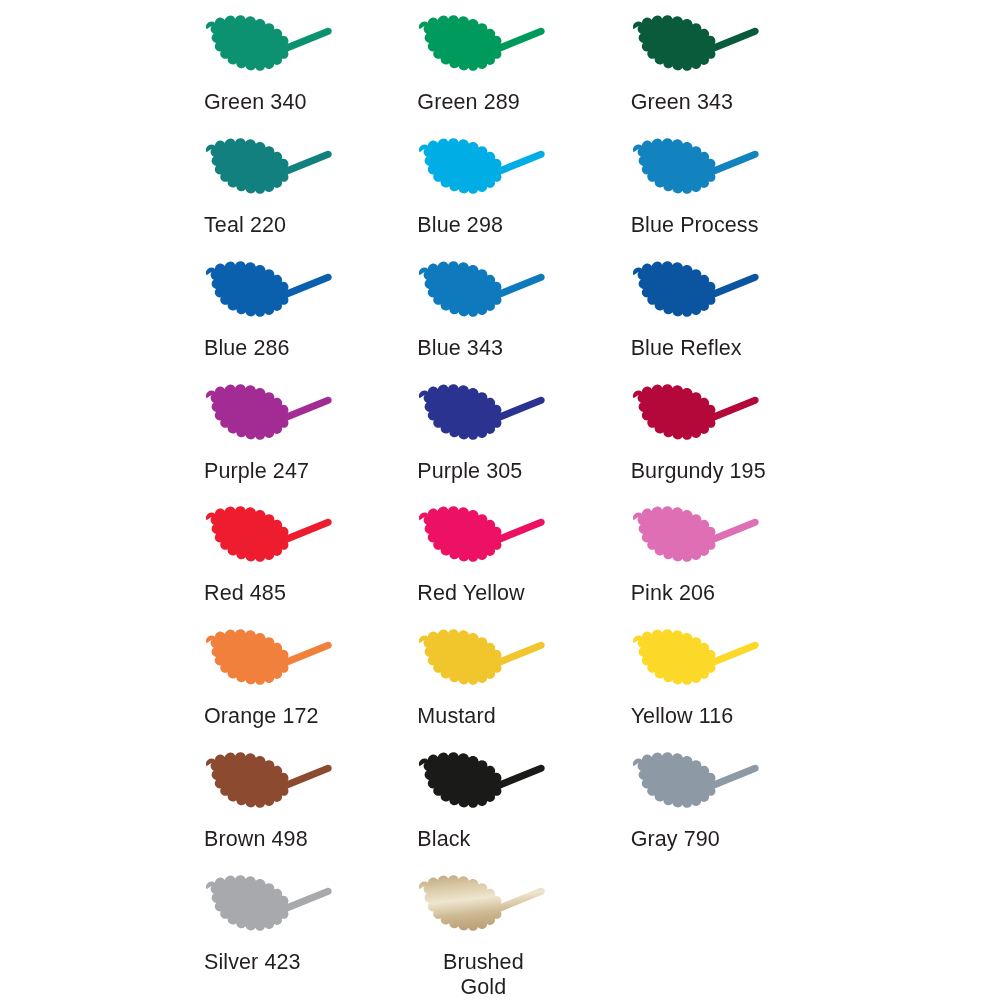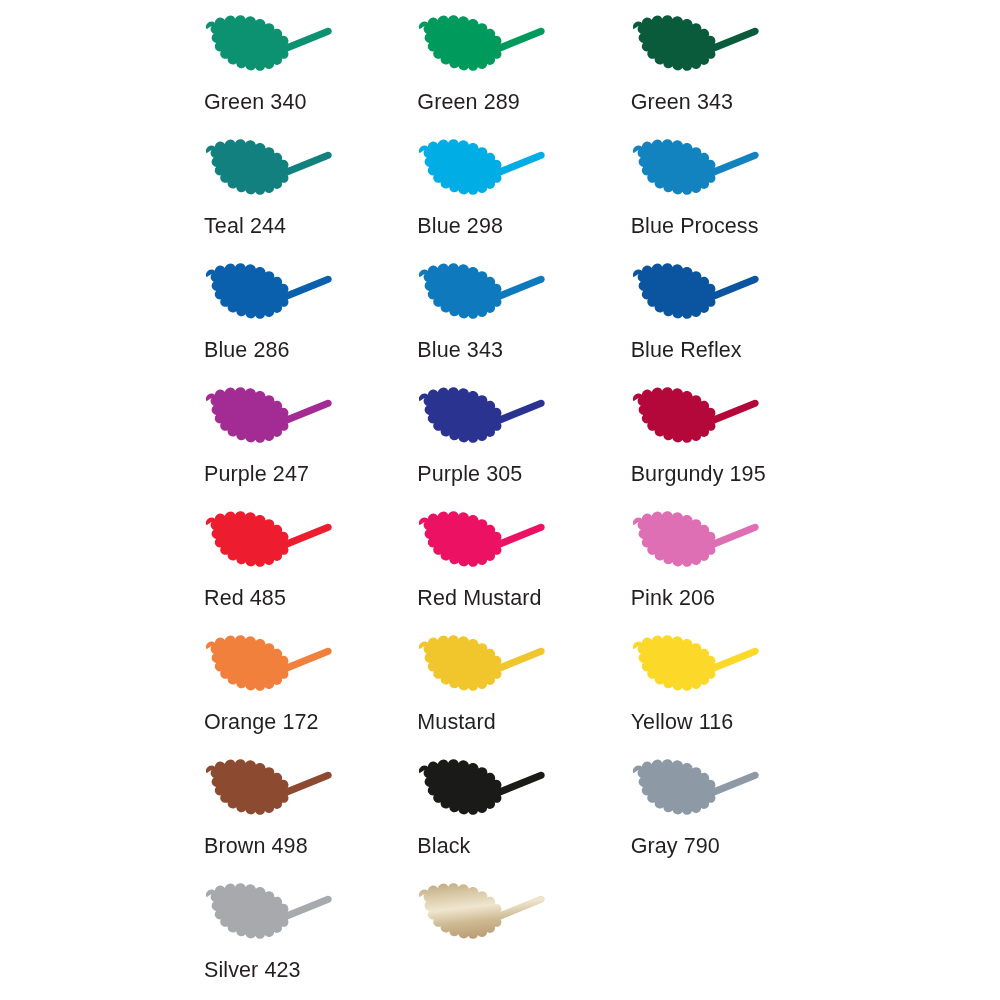--- a/index.html
+++ b/index.html
@@ -78,21 +78,21 @@
     <div class="swatch-cell">
       <svg class="swatch-mark" viewBox="0 0 248 110">
         <path d="M23.8 26.4c-1.9-3.4-0.6-7.4 2.7-9.6 3.1-2.1 6.8-1.9 9.3 0.4 0.4-3.6 2.6-6.3 5.9-7.2 3.4-0.9 6.6 0.5 8.4 3.3 0.9-3.5 3.5-5.9 6.9-6.4 3.6-0.5 6.7 1.3 8.1 4.4 1.5-3.2 4.5-5.1 8-4.9 3.4 0.2 6.1 2.3 7.1 5.4 1.9-2.9 5.1-4.4 8.5-3.7 3.3 0.7 5.7 3.1 6.3 6.3 2.3-2.5 5.7-3.4 8.9-2.1 3.1 1.2 5 4 5.1 7.2 2.6-2.1 6.1-2.4 9-0.6 2.8 1.7 4.1 4.9 3.5 8 2.9-1.6 6.4-1.3 8.9 1 2.4 2.2 3.1 5.6 1.9 8.5 3.1-1 6.4 0.1 8.3 2.7 1.8 2.5 1.8 5.8 0.2 8.3l56.5-22.8c2.6-1 5.5 0.2 6.6 2.8 1.1 2.6-0.1 5.6-2.7 6.7l-60.3 24.4c1.6 2.6 1.4 5.9-0.6 8.3-2 2.3-5.2 3-8 1.9 1 3-0.1 6.3-2.7 8.1-2.5 1.7-5.8 1.5-8.2-0.3-0.1 3.2-2.2 5.9-5.3 6.9-3 1-6.2-0.1-8-2.5-0.8 3.1-3.4 5.3-6.6 5.5-3.2 0.2-6.1-1.6-7.3-4.5-1.5 2.8-4.6 4.4-7.8 3.9-3.2-0.5-5.6-2.8-6.3-5.8-2 2.5-5.3 3.5-8.4 2.4-3-1.1-4.9-3.9-4.9-7 -2.4 2.1-5.9 2.5-8.8 0.9-2.8-1.6-4.2-4.8-3.7-7.9-2.9 1.4-6.3 0.8-8.6-1.5-2.2-2.3-2.7-5.7-1.3-8.5-3.2 0.6-6.3-0.9-7.8-3.7-1.5-2.8-1-6.2 1.2-8.4-3.1-0.4-5.6-2.6-6.4-5.6-0.8-3 0.4-6.1 2.9-7.8-2.9-1.2-4.7-4-4.6-7.1 0.1-3.1 2.1-5.7 5-6.6z" fill="#0a5b3c"></path>
       </svg>
       <div class="swatch-label">Green 343</div>
     </div>
     <div class="swatch-cell">
       <svg class="swatch-mark" viewBox="0 0 248 110">
         <path d="M23.8 26.4c-1.9-3.4-0.6-7.4 2.7-9.6 3.1-2.1 6.8-1.9 9.3 0.4 0.4-3.6 2.6-6.3 5.9-7.2 3.4-0.9 6.6 0.5 8.4 3.3 0.9-3.5 3.5-5.9 6.9-6.4 3.6-0.5 6.7 1.3 8.1 4.4 1.5-3.2 4.5-5.1 8-4.9 3.4 0.2 6.1 2.3 7.1 5.4 1.9-2.9 5.1-4.4 8.5-3.7 3.3 0.7 5.7 3.1 6.3 6.3 2.3-2.5 5.7-3.4 8.9-2.1 3.1 1.2 5 4 5.1 7.2 2.6-2.1 6.1-2.4 9-0.6 2.8 1.7 4.1 4.9 3.5 8 2.9-1.6 6.4-1.3 8.9 1 2.4 2.2 3.1 5.6 1.9 8.5 3.1-1 6.4 0.1 8.3 2.7 1.8 2.5 1.8 5.8 0.2 8.3l56.5-22.8c2.6-1 5.5 0.2 6.6 2.8 1.1 2.6-0.1 5.6-2.7 6.7l-60.3 24.4c1.6 2.6 1.4 5.9-0.6 8.3-2 2.3-5.2 3-8 1.9 1 3-0.1 6.3-2.7 8.1-2.5 1.7-5.8 1.5-8.2-0.3-0.1 3.2-2.2 5.9-5.3 6.9-3 1-6.2-0.1-8-2.5-0.8 3.1-3.4 5.3-6.6 5.5-3.2 0.2-6.1-1.6-7.3-4.5-1.5 2.8-4.6 4.4-7.8 3.9-3.2-0.5-5.6-2.8-6.3-5.8-2 2.5-5.3 3.5-8.4 2.4-3-1.1-4.9-3.9-4.9-7 -2.4 2.1-5.9 2.5-8.8 0.9-2.8-1.6-4.2-4.8-3.7-7.9-2.9 1.4-6.3 0.8-8.6-1.5-2.2-2.3-2.7-5.7-1.3-8.5-3.2 0.6-6.3-0.9-7.8-3.7-1.5-2.8-1-6.2 1.2-8.4-3.1-0.4-5.6-2.6-6.4-5.6-0.8-3 0.4-6.1 2.9-7.8-2.9-1.2-4.7-4-4.6-7.1 0.1-3.1 2.1-5.7 5-6.6z" fill="#11807f"></path>
       </svg>
-      <div class="swatch-label">Teal 244</div>
+      <div class="swatch-label">Teal 220</div>
     </div>
     <div class="swatch-cell">
       <svg class="swatch-mark" viewBox="0 0 248 110">
         <path d="M23.8 26.4c-1.9-3.4-0.6-7.4 2.7-9.6 3.1-2.1 6.8-1.9 9.3 0.4 0.4-3.6 2.6-6.3 5.9-7.2 3.4-0.9 6.6 0.5 8.4 3.3 0.9-3.5 3.5-5.9 6.9-6.4 3.6-0.5 6.7 1.3 8.1 4.4 1.5-3.2 4.5-5.1 8-4.9 3.4 0.2 6.1 2.3 7.1 5.4 1.9-2.9 5.1-4.4 8.5-3.7 3.3 0.7 5.7 3.1 6.3 6.3 2.3-2.5 5.7-3.4 8.9-2.1 3.1 1.2 5 4 5.1 7.2 2.6-2.1 6.1-2.4 9-0.6 2.8 1.7 4.1 4.9 3.5 8 2.9-1.6 6.4-1.3 8.9 1 2.4 2.2 3.1 5.6 1.9 8.5 3.1-1 6.4 0.1 8.3 2.7 1.8 2.5 1.8 5.8 0.2 8.3l56.5-22.8c2.6-1 5.5 0.2 6.6 2.8 1.1 2.6-0.1 5.6-2.7 6.7l-60.3 24.4c1.6 2.6 1.4 5.9-0.6 8.3-2 2.3-5.2 3-8 1.9 1 3-0.1 6.3-2.7 8.1-2.5 1.7-5.8 1.5-8.2-0.3-0.1 3.2-2.2 5.9-5.3 6.9-3 1-6.2-0.1-8-2.5-0.8 3.1-3.4 5.3-6.6 5.5-3.2 0.2-6.1-1.6-7.3-4.5-1.5 2.8-4.6 4.4-7.8 3.9-3.2-0.5-5.6-2.8-6.3-5.8-2 2.5-5.3 3.5-8.4 2.4-3-1.1-4.9-3.9-4.9-7 -2.4 2.1-5.9 2.5-8.8 0.9-2.8-1.6-4.2-4.8-3.7-7.9-2.9 1.4-6.3 0.8-8.6-1.5-2.2-2.3-2.7-5.7-1.3-8.5-3.2 0.6-6.3-0.9-7.8-3.7-1.5-2.8-1-6.2 1.2-8.4-3.1-0.4-5.6-2.6-6.4-5.6-0.8-3 0.4-6.1 2.9-7.8-2.9-1.2-4.7-4-4.6-7.1 0.1-3.1 2.1-5.7 5-6.6z" fill="#00aee5"></path>
       </svg>
       <div class="swatch-label">Blue 298</div>
     </div>
     <div class="swatch-cell">
       <svg class="swatch-mark" viewBox="0 0 248 110">
         <path d="M23.8 26.4c-1.9-3.4-0.6-7.4 2.7-9.6 3.1-2.1 6.8-1.9 9.3 0.4 0.4-3.6 2.6-6.3 5.9-7.2 3.4-0.9 6.6 0.5 8.4 3.3 0.9-3.5 3.5-5.9 6.9-6.4 3.6-0.5 6.7 1.3 8.1 4.4 1.5-3.2 4.5-5.1 8-4.9 3.4 0.2 6.1 2.3 7.1 5.4 1.9-2.9 5.1-4.4 8.5-3.7 3.3 0.7 5.7 3.1 6.3 6.3 2.3-2.5 5.7-3.4 8.9-2.1 3.1 1.2 5 4 5.1 7.2 2.6-2.1 6.1-2.4 9-0.6 2.8 1.7 4.1 4.9 3.5 8 2.9-1.6 6.4-1.3 8.9 1 2.4 2.2 3.1 5.6 1.9 8.5 3.1-1 6.4 0.1 8.3 2.7 1.8 2.5 1.8 5.8 0.2 8.3l56.5-22.8c2.6-1 5.5 0.2 6.6 2.8 1.1 2.6-0.1 5.6-2.7 6.7l-60.3 24.4c1.6 2.6 1.4 5.9-0.6 8.3-2 2.3-5.2 3-8 1.9 1 3-0.1 6.3-2.7 8.1-2.5 1.7-5.8 1.5-8.2-0.3-0.1 3.2-2.2 5.9-5.3 6.9-3 1-6.2-0.1-8-2.5-0.8 3.1-3.4 5.3-6.6 5.5-3.2 0.2-6.1-1.6-7.3-4.5-1.5 2.8-4.6 4.4-7.8 3.9-3.2-0.5-5.6-2.8-6.3-5.8-2 2.5-5.3 3.5-8.4 2.4-3-1.1-4.9-3.9-4.9-7 -2.4 2.1-5.9 2.5-8.8 0.9-2.8-1.6-4.2-4.8-3.7-7.9-2.9 1.4-6.3 0.8-8.6-1.5-2.2-2.3-2.7-5.7-1.3-8.5-3.2 0.6-6.3-0.9-7.8-3.7-1.5-2.8-1-6.2 1.2-8.4-3.1-0.4-5.6-2.6-6.4-5.6-0.8-3 0.4-6.1 2.9-7.8-2.9-1.2-4.7-4-4.6-7.1 0.1-3.1 2.1-5.7 5-6.6z" fill="#1383c0"></path>
@@ -138,21 +138,21 @@
     <div class="swatch-cell">
       <svg class="swatch-mark" viewBox="0 0 248 110">
         <path d="M23.8 26.4c-1.9-3.4-0.6-7.4 2.7-9.6 3.1-2.1 6.8-1.9 9.3 0.4 0.4-3.6 2.6-6.3 5.9-7.2 3.4-0.9 6.6 0.5 8.4 3.3 0.9-3.5 3.5-5.9 6.9-6.4 3.6-0.5 6.7 1.3 8.1 4.4 1.5-3.2 4.5-5.1 8-4.9 3.4 0.2 6.1 2.3 7.1 5.4 1.9-2.9 5.1-4.4 8.5-3.7 3.3 0.7 5.7 3.1 6.3 6.3 2.3-2.5 5.7-3.4 8.9-2.1 3.1 1.2 5 4 5.1 7.2 2.6-2.1 6.1-2.4 9-0.6 2.8 1.7 4.1 4.9 3.5 8 2.9-1.6 6.4-1.3 8.9 1 2.4 2.2 3.1 5.6 1.9 8.5 3.1-1 6.4 0.1 8.3 2.7 1.8 2.5 1.8 5.8 0.2 8.3l56.5-22.8c2.6-1 5.5 0.2 6.6 2.8 1.1 2.6-0.1 5.6-2.7 6.7l-60.3 24.4c1.6 2.6 1.4 5.9-0.6 8.3-2 2.3-5.2 3-8 1.9 1 3-0.1 6.3-2.7 8.1-2.5 1.7-5.8 1.5-8.2-0.3-0.1 3.2-2.2 5.9-5.3 6.9-3 1-6.2-0.1-8-2.5-0.8 3.1-3.4 5.3-6.6 5.5-3.2 0.2-6.1-1.6-7.3-4.5-1.5 2.8-4.6 4.4-7.8 3.9-3.2-0.5-5.6-2.8-6.3-5.8-2 2.5-5.3 3.5-8.4 2.4-3-1.1-4.9-3.9-4.9-7 -2.4 2.1-5.9 2.5-8.8 0.9-2.8-1.6-4.2-4.8-3.7-7.9-2.9 1.4-6.3 0.8-8.6-1.5-2.2-2.3-2.7-5.7-1.3-8.5-3.2 0.6-6.3-0.9-7.8-3.7-1.5-2.8-1-6.2 1.2-8.4-3.1-0.4-5.6-2.6-6.4-5.6-0.8-3 0.4-6.1 2.9-7.8-2.9-1.2-4.7-4-4.6-7.1 0.1-3.1 2.1-5.7 5-6.6z" fill="#ed1c2e"></path>
       </svg>
       <div class="swatch-label">Red 485</div>
     </div>
     <div class="swatch-cell">
       <svg class="swatch-mark" viewBox="0 0 248 110">
         <path d="M23.8 26.4c-1.9-3.4-0.6-7.4 2.7-9.6 3.1-2.1 6.8-1.9 9.3 0.4 0.4-3.6 2.6-6.3 5.9-7.2 3.4-0.9 6.6 0.5 8.4 3.3 0.9-3.5 3.5-5.9 6.9-6.4 3.6-0.5 6.7 1.3 8.1 4.4 1.5-3.2 4.5-5.1 8-4.9 3.4 0.2 6.1 2.3 7.1 5.4 1.9-2.9 5.1-4.4 8.5-3.7 3.3 0.7 5.7 3.1 6.3 6.3 2.3-2.5 5.7-3.4 8.9-2.1 3.1 1.2 5 4 5.1 7.2 2.6-2.1 6.1-2.4 9-0.6 2.8 1.7 4.1 4.9 3.5 8 2.9-1.6 6.4-1.3 8.9 1 2.4 2.2 3.1 5.6 1.9 8.5 3.1-1 6.4 0.1 8.3 2.7 1.8 2.5 1.8 5.8 0.2 8.3l56.5-22.8c2.6-1 5.5 0.2 6.6 2.8 1.1 2.6-0.1 5.6-2.7 6.7l-60.3 24.4c1.6 2.6 1.4 5.9-0.6 8.3-2 2.3-5.2 3-8 1.9 1 3-0.1 6.3-2.7 8.1-2.5 1.7-5.8 1.5-8.2-0.3-0.1 3.2-2.2 5.9-5.3 6.9-3 1-6.2-0.1-8-2.5-0.8 3.1-3.4 5.3-6.6 5.5-3.2 0.2-6.1-1.6-7.3-4.5-1.5 2.8-4.6 4.4-7.8 3.9-3.2-0.5-5.6-2.8-6.3-5.8-2 2.5-5.3 3.5-8.4 2.4-3-1.1-4.9-3.9-4.9-7 -2.4 2.1-5.9 2.5-8.8 0.9-2.8-1.6-4.2-4.8-3.7-7.9-2.9 1.4-6.3 0.8-8.6-1.5-2.2-2.3-2.7-5.7-1.3-8.5-3.2 0.6-6.3-0.9-7.8-3.7-1.5-2.8-1-6.2 1.2-8.4-3.1-0.4-5.6-2.6-6.4-5.6-0.8-3 0.4-6.1 2.9-7.8-2.9-1.2-4.7-4-4.6-7.1 0.1-3.1 2.1-5.7 5-6.6z" fill="#ed1164"></path>
       </svg>
-      <div class="swatch-label">Red Mustard</div>
+      <div class="swatch-label">Red Yellow</div>
     </div>
     <div class="swatch-cell">
       <svg class="swatch-mark" viewBox="0 0 248 110">
         <path d="M23.8 26.4c-1.9-3.4-0.6-7.4 2.7-9.6 3.1-2.1 6.8-1.9 9.3 0.4 0.4-3.6 2.6-6.3 5.9-7.2 3.4-0.9 6.6 0.5 8.4 3.3 0.9-3.5 3.5-5.9 6.9-6.4 3.6-0.5 6.7 1.3 8.1 4.4 1.5-3.2 4.5-5.1 8-4.9 3.4 0.2 6.1 2.3 7.1 5.4 1.9-2.9 5.1-4.4 8.5-3.7 3.3 0.7 5.7 3.1 6.3 6.3 2.3-2.5 5.7-3.4 8.9-2.1 3.1 1.2 5 4 5.1 7.2 2.6-2.1 6.1-2.4 9-0.6 2.8 1.7 4.1 4.9 3.5 8 2.9-1.6 6.4-1.3 8.9 1 2.4 2.2 3.1 5.6 1.9 8.5 3.1-1 6.4 0.1 8.3 2.7 1.8 2.5 1.8 5.8 0.2 8.3l56.5-22.8c2.6-1 5.5 0.2 6.6 2.8 1.1 2.6-0.1 5.6-2.7 6.7l-60.3 24.4c1.6 2.6 1.4 5.9-0.6 8.3-2 2.3-5.2 3-8 1.9 1 3-0.1 6.3-2.7 8.1-2.5 1.7-5.8 1.5-8.2-0.3-0.1 3.2-2.2 5.9-5.3 6.9-3 1-6.2-0.1-8-2.5-0.8 3.1-3.4 5.3-6.6 5.5-3.2 0.2-6.1-1.6-7.3-4.5-1.5 2.8-4.6 4.4-7.8 3.9-3.2-0.5-5.6-2.8-6.3-5.8-2 2.5-5.3 3.5-8.4 2.4-3-1.1-4.9-3.9-4.9-7 -2.4 2.1-5.9 2.5-8.8 0.9-2.8-1.6-4.2-4.8-3.7-7.9-2.9 1.4-6.3 0.8-8.6-1.5-2.2-2.3-2.7-5.7-1.3-8.5-3.2 0.6-6.3-0.9-7.8-3.7-1.5-2.8-1-6.2 1.2-8.4-3.1-0.4-5.6-2.6-6.4-5.6-0.8-3 0.4-6.1 2.9-7.8-2.9-1.2-4.7-4-4.6-7.1 0.1-3.1 2.1-5.7 5-6.6z" fill="#de6fb5"></path>
       </svg>
       <div class="swatch-label">Pink 206</div>
     </div>
     <div class="swatch-cell">
       <svg class="swatch-mark" viewBox="0 0 248 110">
         <path d="M23.8 26.4c-1.9-3.4-0.6-7.4 2.7-9.6 3.1-2.1 6.8-1.9 9.3 0.4 0.4-3.6 2.6-6.3 5.9-7.2 3.4-0.9 6.6 0.5 8.4 3.3 0.9-3.5 3.5-5.9 6.9-6.4 3.6-0.5 6.7 1.3 8.1 4.4 1.5-3.2 4.5-5.1 8-4.9 3.4 0.2 6.1 2.3 7.1 5.4 1.9-2.9 5.1-4.4 8.5-3.7 3.3 0.7 5.7 3.1 6.3 6.3 2.3-2.5 5.7-3.4 8.9-2.1 3.1 1.2 5 4 5.1 7.2 2.6-2.1 6.1-2.4 9-0.6 2.8 1.7 4.1 4.9 3.5 8 2.9-1.6 6.4-1.3 8.9 1 2.4 2.2 3.1 5.6 1.9 8.5 3.1-1 6.4 0.1 8.3 2.7 1.8 2.5 1.8 5.8 0.2 8.3l56.5-22.8c2.6-1 5.5 0.2 6.6 2.8 1.1 2.6-0.1 5.6-2.7 6.7l-60.3 24.4c1.6 2.6 1.4 5.9-0.6 8.3-2 2.3-5.2 3-8 1.9 1 3-0.1 6.3-2.7 8.1-2.5 1.7-5.8 1.5-8.2-0.3-0.1 3.2-2.2 5.9-5.3 6.9-3 1-6.2-0.1-8-2.5-0.8 3.1-3.4 5.3-6.6 5.5-3.2 0.2-6.1-1.6-7.3-4.5-1.5 2.8-4.6 4.4-7.8 3.9-3.2-0.5-5.6-2.8-6.3-5.8-2 2.5-5.3 3.5-8.4 2.4-3-1.1-4.9-3.9-4.9-7 -2.4 2.1-5.9 2.5-8.8 0.9-2.8-1.6-4.2-4.8-3.7-7.9-2.9 1.4-6.3 0.8-8.6-1.5-2.2-2.3-2.7-5.7-1.3-8.5-3.2 0.6-6.3-0.9-7.8-3.7-1.5-2.8-1-6.2 1.2-8.4-3.1-0.4-5.6-2.6-6.4-5.6-0.8-3 0.4-6.1 2.9-7.8-2.9-1.2-4.7-4-4.6-7.1 0.1-3.1 2.1-5.7 5-6.6z" fill="#f0803c"></path>
@@ -201,14 +201,16 @@
           <linearGradient id="grad-22" x1="0" y1="0" x2="0.25" y2="1">
             <stop offset="0%" stop-color="#bda57c"></stop>
             <stop offset="25%" stop-color="#d9c9a5"></stop>
             <stop offset="50%" stop-color="#efe6cf"></stop>
             <stop offset="75%" stop-color="#cdba93"></stop>
             <stop offset="100%" stop-color="#bda078"></stop>
           </linearGradient>
         </defs>
         <path d="M23.8 26.4c-1.9-3.4-0.6-7.4 2.7-9.6 3.1-2.1 6.8-1.9 9.3 0.4 0.4-3.6 2.6-6.3 5.9-7.2 3.4-0.9 6.6 0.5 8.4 3.3 0.9-3.5 3.5-5.9 6.9-6.4 3.6-0.5 6.7 1.3 8.1 4.4 1.5-3.2 4.5-5.1 8-4.9 3.4 0.2 6.1 2.3 7.1 5.4 1.9-2.9 5.1-4.4 8.5-3.7 3.3 0.7 5.7 3.1 6.3 6.3 2.3-2.5 5.7-3.4 8.9-2.1 3.1 1.2 5 4 5.1 7.2 2.6-2.1 6.1-2.4 9-0.6 2.8 1.7 4.1 4.9 3.5 8 2.9-1.6 6.4-1.3 8.9 1 2.4 2.2 3.1 5.6 1.9 8.5 3.1-1 6.4 0.1 8.3 2.7 1.8 2.5 1.8 5.8 0.2 8.3l56.5-22.8c2.6-1 5.5 0.2 6.6 2.8 1.1 2.6-0.1 5.6-2.7 6.7l-60.3 24.4c1.6 2.6 1.4 5.9-0.6 8.3-2 2.3-5.2 3-8 1.9 1 3-0.1 6.3-2.7 8.1-2.5 1.7-5.8 1.5-8.2-0.3-0.1 3.2-2.2 5.9-5.3 6.9-3 1-6.2-0.1-8-2.5-0.8 3.1-3.4 5.3-6.6 5.5-3.2 0.2-6.1-1.6-7.3-4.5-1.5 2.8-4.6 4.4-7.8 3.9-3.2-0.5-5.6-2.8-6.3-5.8-2 2.5-5.3 3.5-8.4 2.4-3-1.1-4.9-3.9-4.9-7 -2.4 2.1-5.9 2.5-8.8 0.9-2.8-1.6-4.2-4.8-3.7-7.9-2.9 1.4-6.3 0.8-8.6-1.5-2.2-2.3-2.7-5.7-1.3-8.5-3.2 0.6-6.3-0.9-7.8-3.7-1.5-2.8-1-6.2 1.2-8.4-3.1-0.4-5.6-2.6-6.4-5.6-0.8-3 0.4-6.1 2.9-7.8-2.9-1.2-4.7-4-4.6-7.1 0.1-3.1 2.1-5.7 5-6.6z" fill="url(#grad-22)"></path>
       </svg>
+      <div class="swatch-label">Brushed
+Gold</div>
     </div>
   </div>
 
 </body></html>

